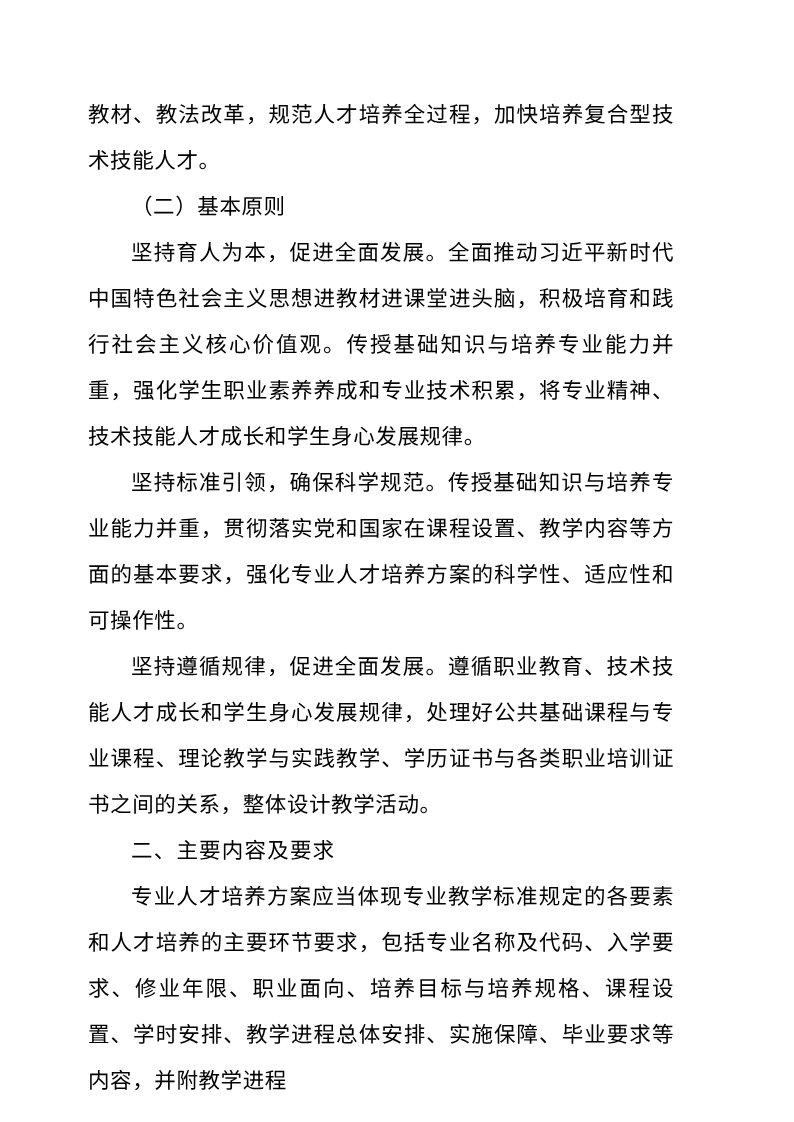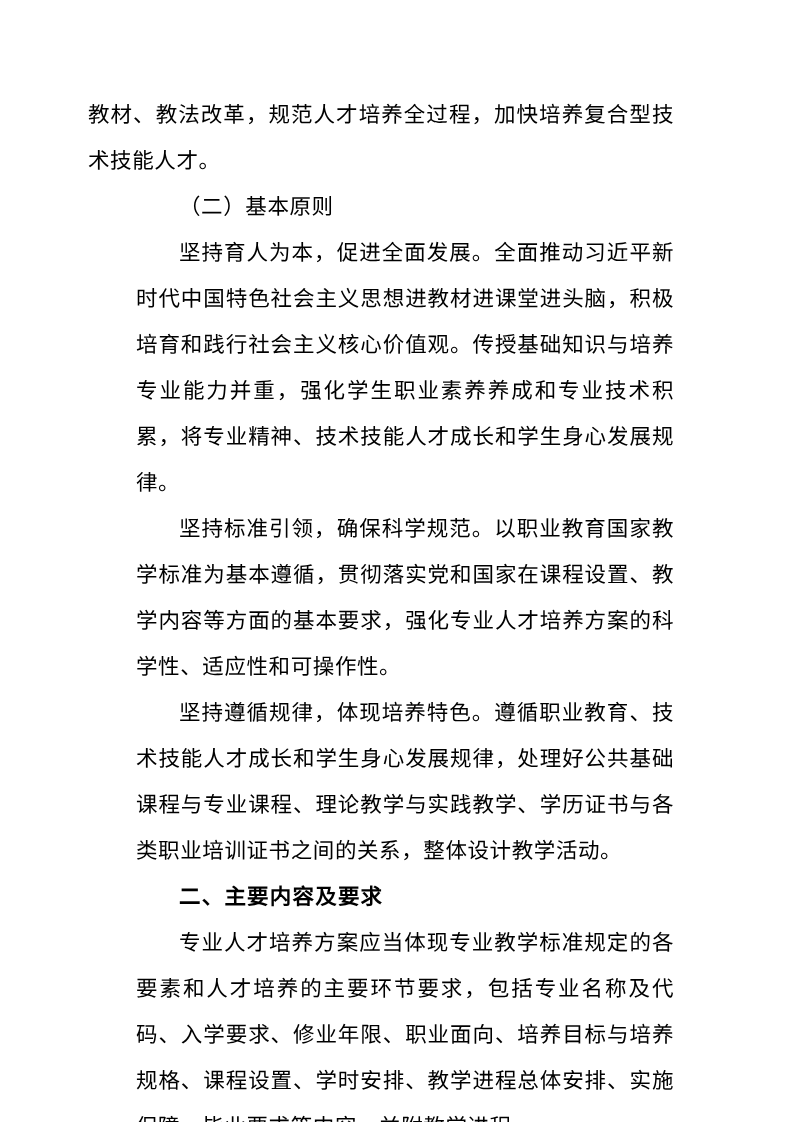--- a/index.html
+++ b/index.html
@@ -31,43 +31,42 @@
   }
   .para {
     margin: 0;
     text-indent: 2em;
     font-weight: 400;
   }
   .para.noindent {
     text-indent: 0;
   }
   .para.heading {
-    font-weight: bold;
+    font-weight: normal;
     letter-spacing: 1.2px;
   }
   .para + .para {
     margin-top: 0;
-    margin-left: 48px;
   }
 </style>
 </head>
 <body>
 
 <div class="page">
   <div class="doc-body">
 
     <p class="para noindent">教材、教法改革，规范人才培养全过程，加快培养复合型技术技能人才。</p>
 
     <p class="para">（二）基本原则</p>
 
     <p class="para">坚持育人为本，促进全面发展。全面推动习近平新时代中国特色社会主义思想进教材进课堂进头脑，积极培育和践行社会主义核心价值观。传授基础知识与培养专业能力并重，强化学生职业素养养成和专业技术积累，将专业精神、技术技能人才成长和学生身心发展规律。</p>
 
-    <p class="para">坚持标准引领，确保科学规范。以职业教育国家教学标准为基本遵循，贯彻落实党和国家在课程设置、教学内容等方面的基本要求，强化专业人才培养方案的科学性、适应性和可操作性。</p>
+    <p class="para">坚持标准引领，确保科学规范。传授基础知识与培养专业能力并重，贯彻落实党和国家在课程设置、教学内容等方面的基本要求，强化专业人才培养方案的科学性、适应性和可操作性。</p>
 
-    <p class="para">坚持遵循规律，体现培养特色。遵循职业教育、技术技能人才成长和学生身心发展规律，处理好公共基础课程与专业课程、理论教学与实践教学、学历证书与各类职业培训证书之间的关系，整体设计教学活动。</p>
+    <p class="para">坚持遵循规律，促进全面发展。遵循职业教育、技术技能人才成长和学生身心发展规律，处理好公共基础课程与专业课程、理论教学与实践教学、学历证书与各类职业培训证书之间的关系，整体设计教学活动。</p>
 
 
     <p class="para heading">二、主要内容及要求</p>
 
     <p class="para">专业人才培养方案应当体现专业教学标准规定的各要素和人才培养的主要环节要求，包括专业名称及代码、入学要求、修业年限、职业面向、培养目标与培养规格、课程设置、学时安排、教学进程总体安排、实施保障、毕业要求等内容，并附教学进程</p>
 
   </div>
 </div>
 
 </body></html>

